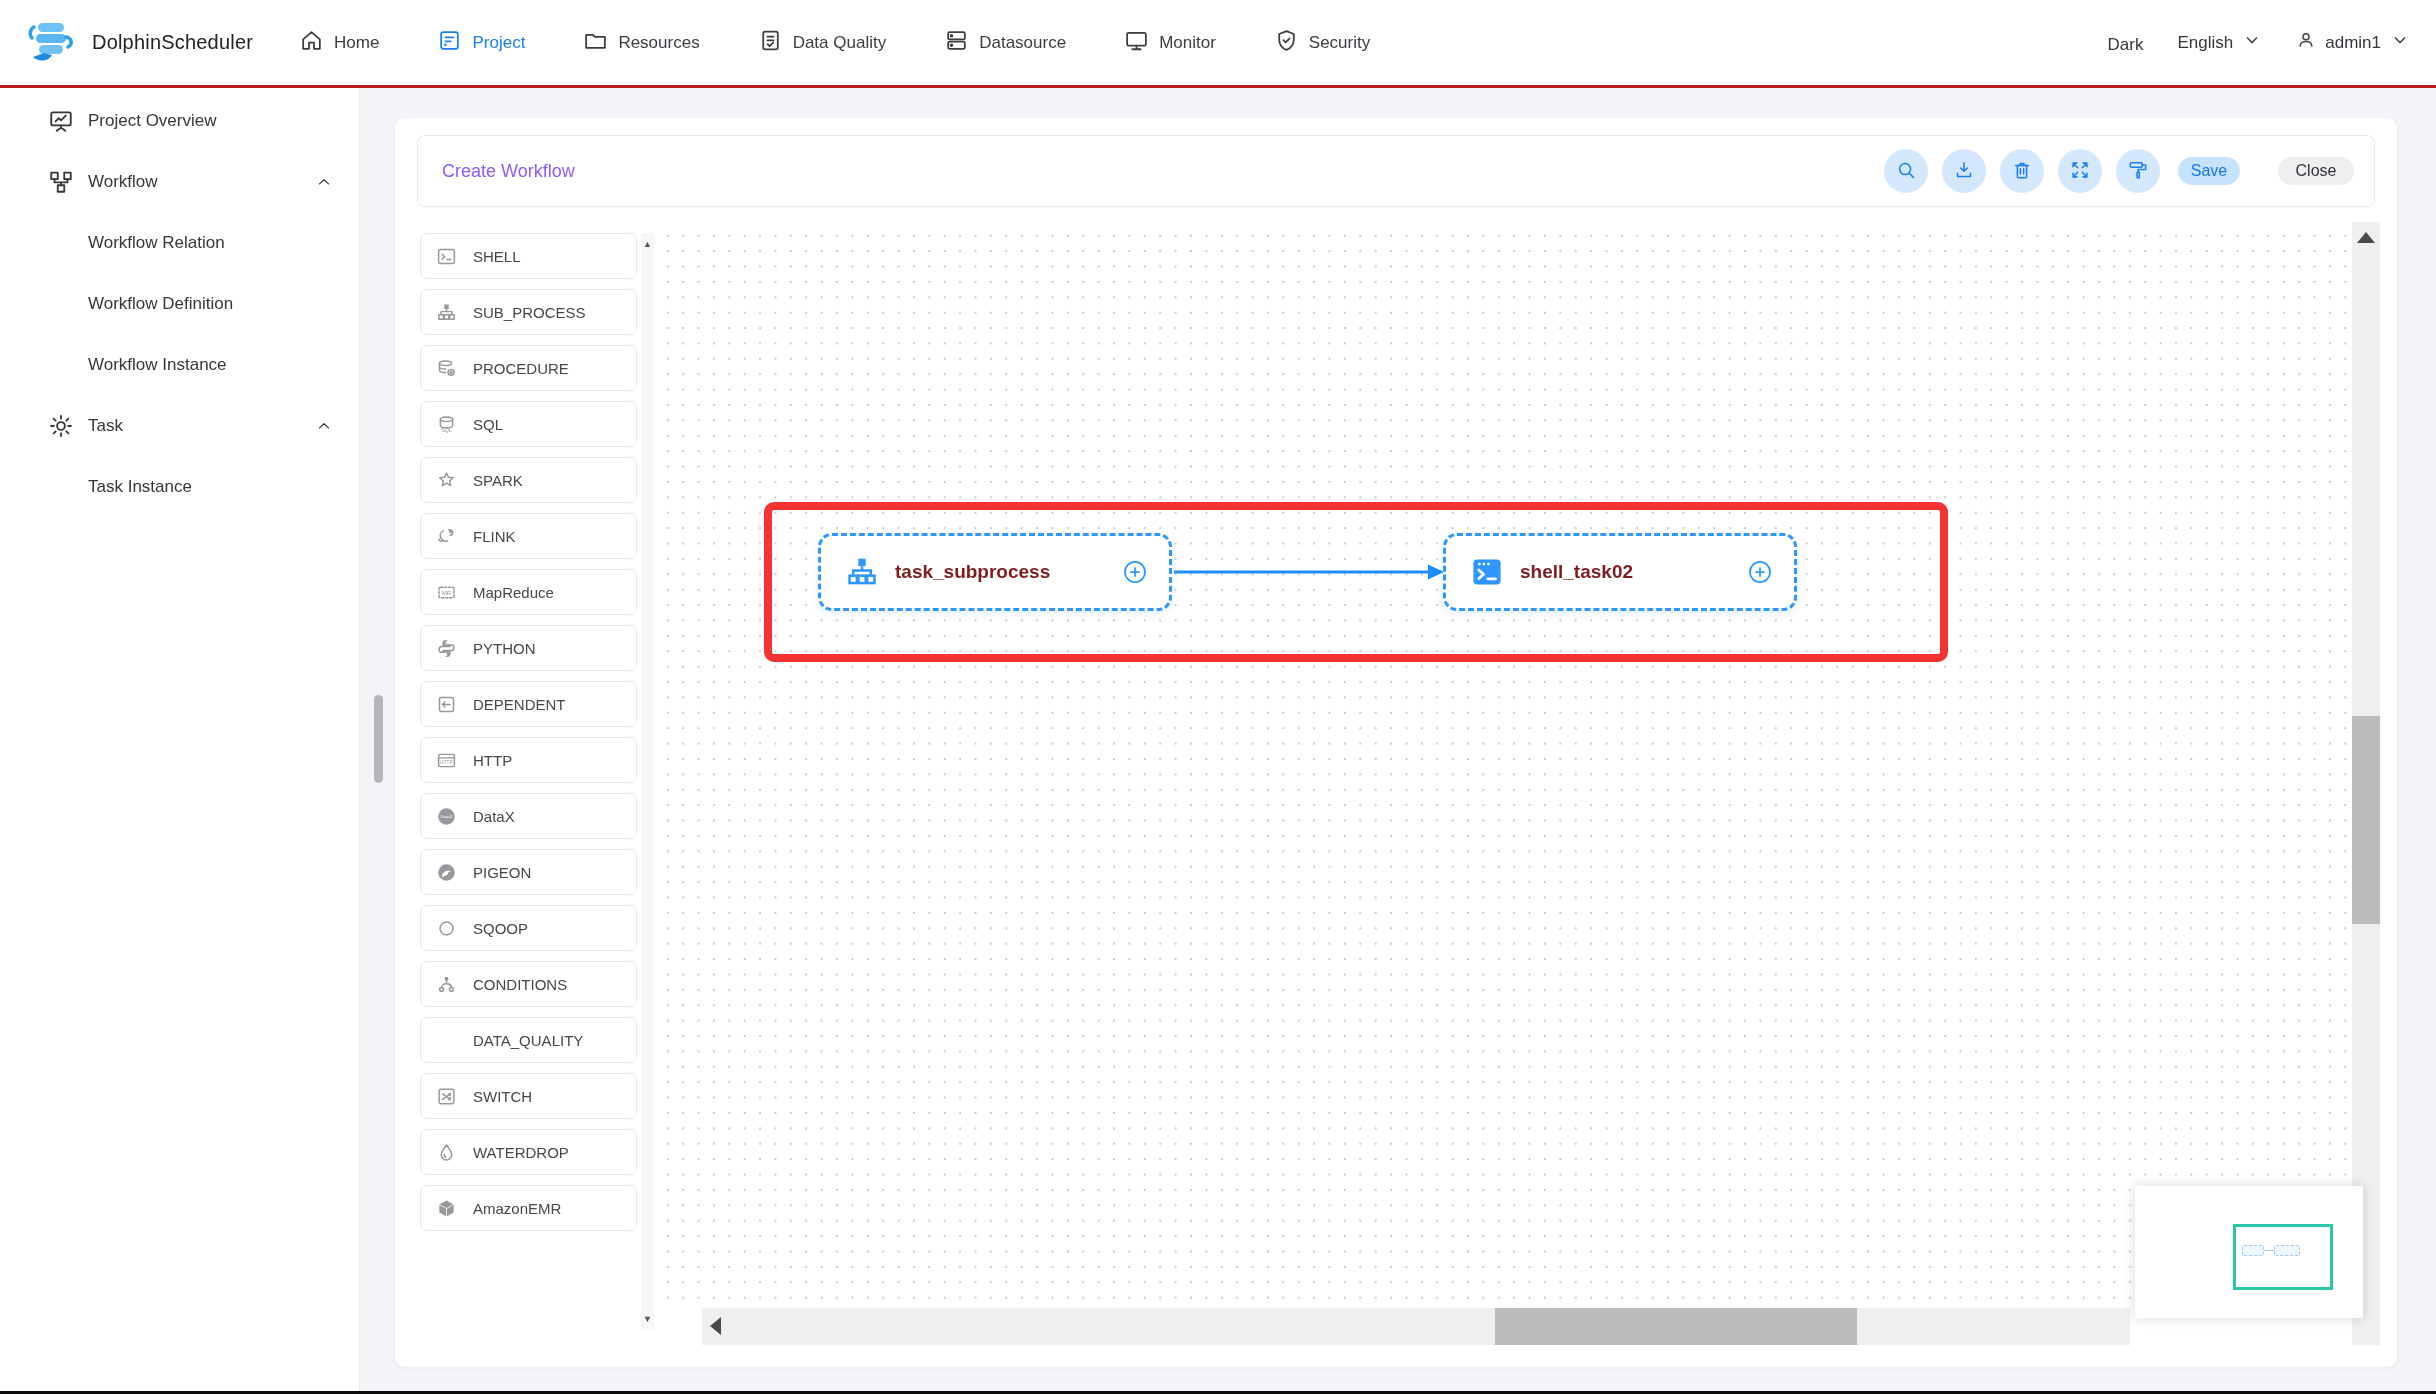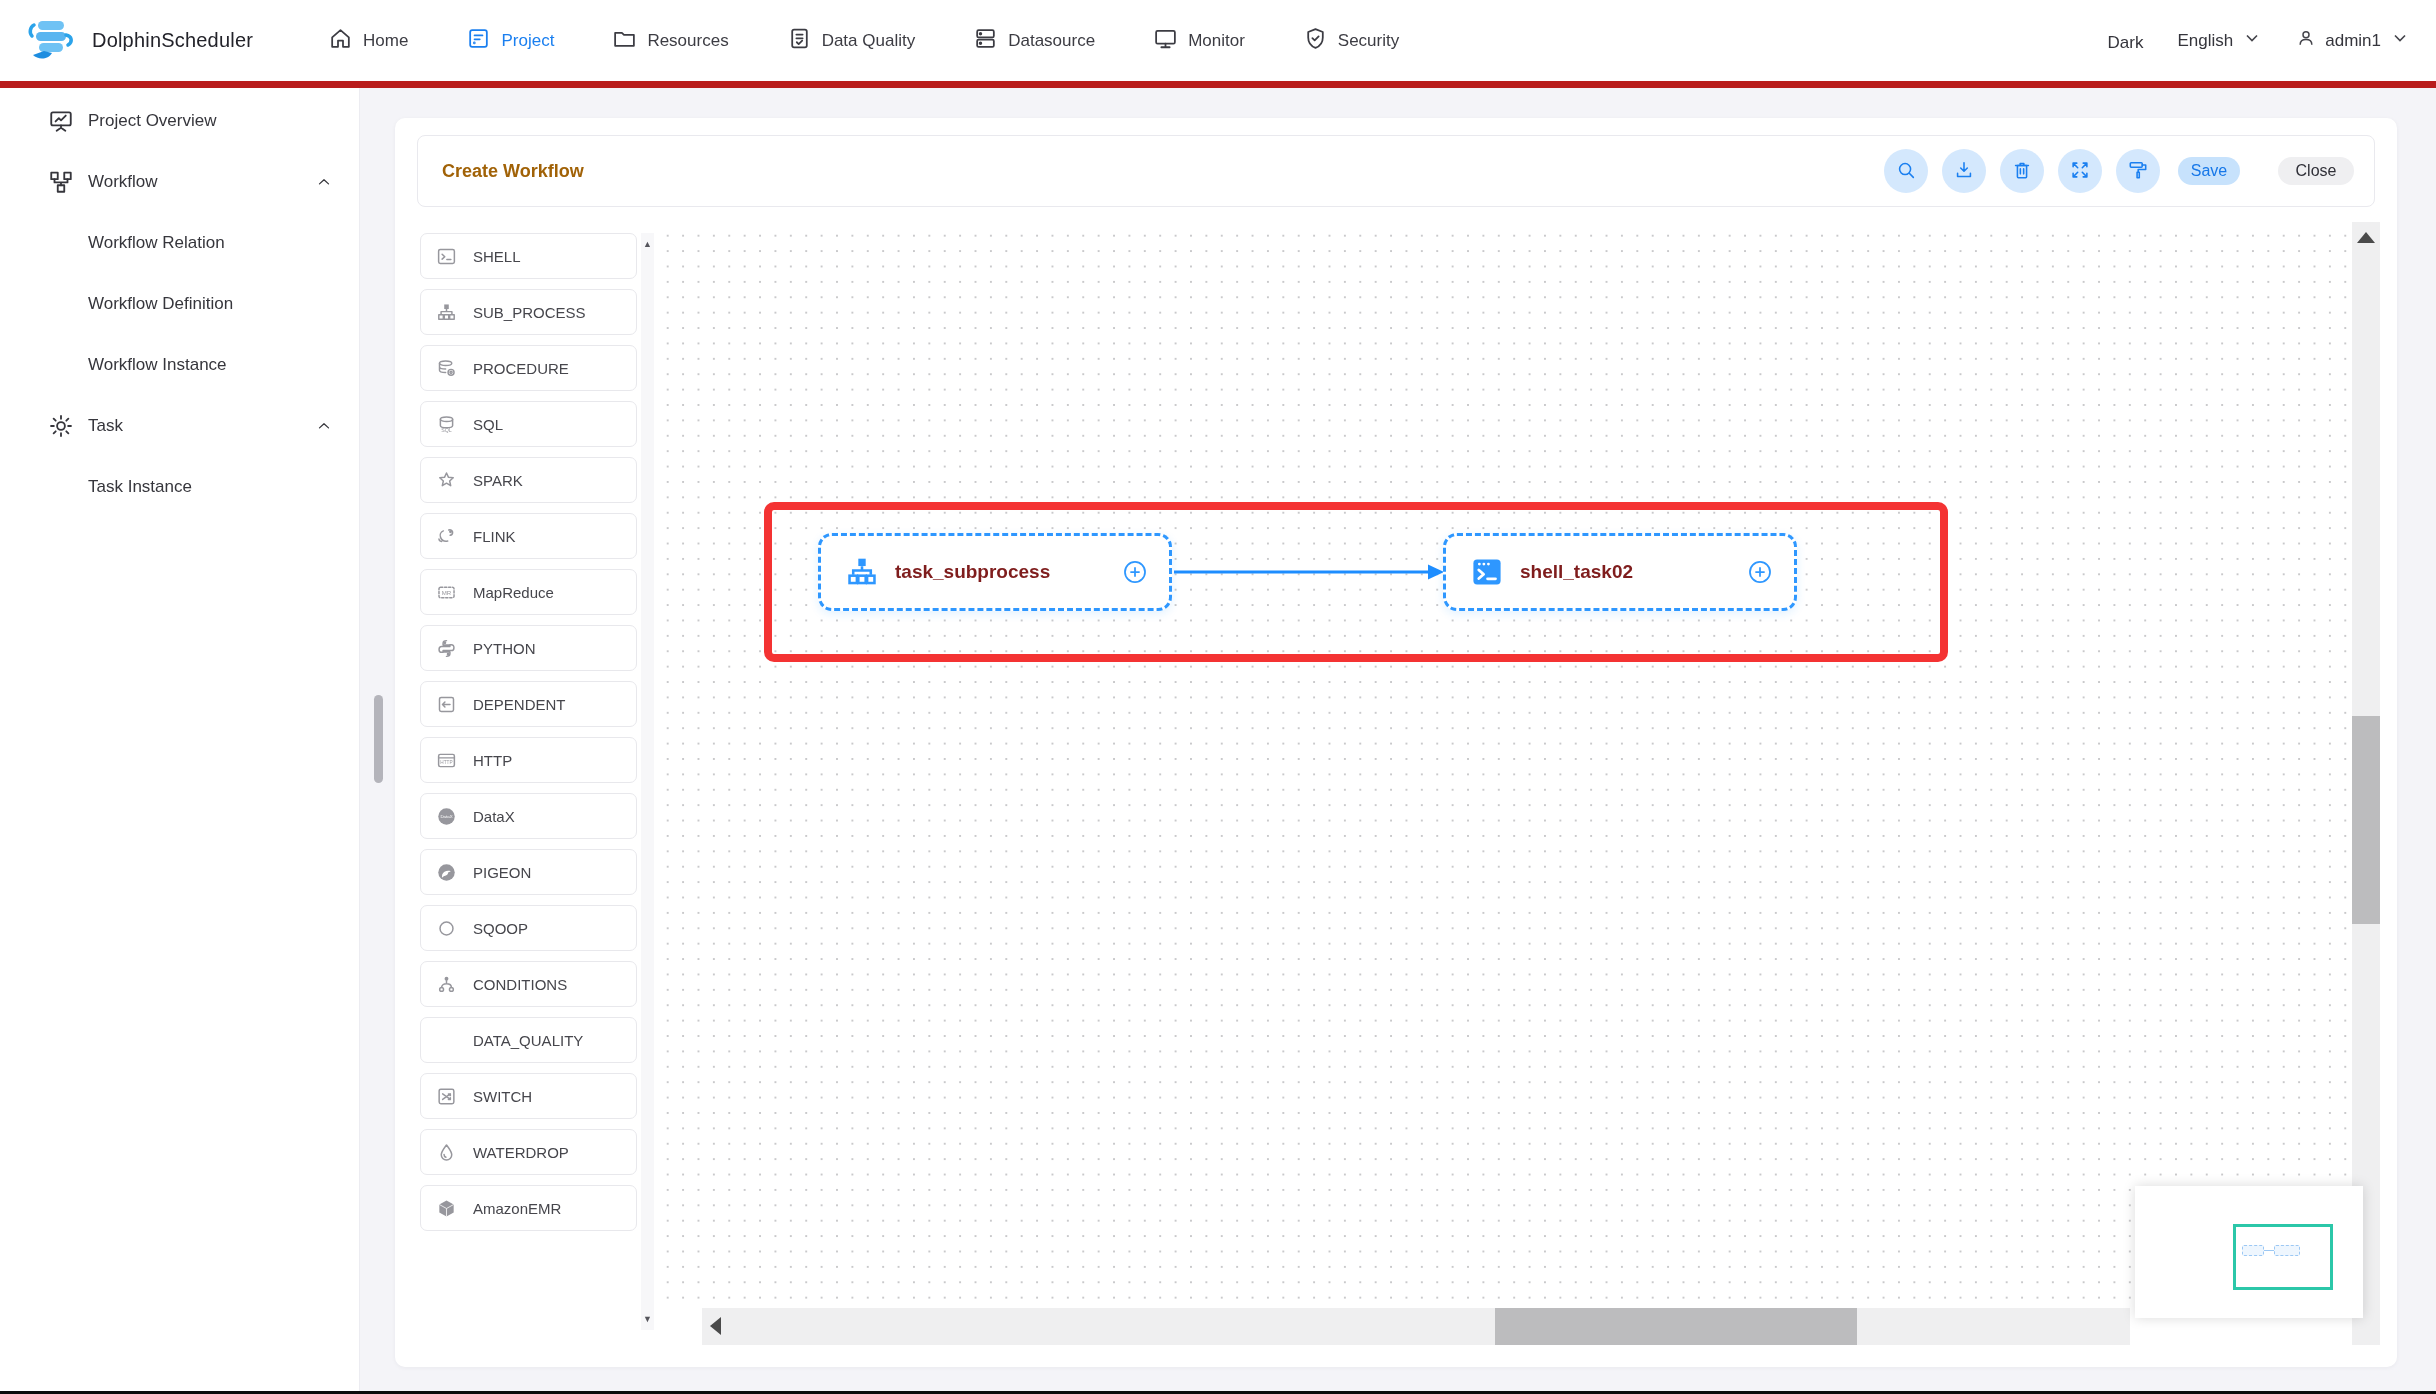--- a/index.html
+++ b/index.html
@@ -2,21 +2,21 @@
 <html><head>
 <meta charset="utf-8">
 <style>
   * { margin:0; padding:0; box-sizing:border-box; }
   html,body { width:2436px; height:1394px; }
   body { font-family:"Liberation Sans", sans-serif; background:#f4f4f8; position:relative; overflow:hidden; }
   #app { position:absolute; inset:0; }
 
   
   .navbar { position:absolute; left:0; top:0; width:2436px; height:88px; background:#fff;
-            border-bottom:7px solid #b91c1c; display:flex; align-items:center; padding:0 26px; z-index:30;gap:29px; }
+            border-bottom:3px solid #b91c1c; display:flex; align-items:center; padding:0 26px; z-index:30; }
   .brand { display:flex; align-items:center; gap:10px; }
   .brand-name { font-size:20px; color:#23232a; letter-spacing:.2px; }
   .nav-menu { display:flex; align-items:center; gap:58px; margin-left:46px; }
   .nav-item { display:flex; align-items:center; gap:10px; font-size:17px; color:#3c3c43; cursor:pointer; }
   .nav-item svg { width:25px; height:25px; }
   .nav-item.active { color:#1a7ff0; }
   .nav-right { margin-left:auto; display:flex; align-items:flex-end; gap:34px; font-size:17px; color:#35353c; }
   .nav-right .grp { display:flex; align-items:center; gap:9px; cursor:pointer; }
   .nav-right svg { width:20px; height:20px; }
 
@@ -32,21 +32,21 @@
   .side-item .chev { width:18px; height:18px; }
   .side-item .chev svg { width:18px; height:18px; }
   .sidebar-thumb { position:absolute; left:374px; top:695px; width:9px; height:88px; background:#b4b4bb; border-radius:5px; }
 
   
   .card { position:absolute; left:395px; top:118px; width:2002px; height:1249px; background:#fff;
           border-radius:10px; box-shadow:0 1px 4px rgba(30,30,60,.05); }
 
   .header-box { position:absolute; left:22px; top:17px; width:1958px; height:72px; border:1px solid #e9e9ee;
                 border-radius:8px; display:flex; align-items:center; padding:0 20px 0 24px; }
-  .page-title { font-size:18px; font-weight:bold; color:#a16207;text-align:right; }
+  .page-title { font-size:18px; font-weight:normal; color:#8b5cf6;text-align:right; }
   .toolbar { margin-left:auto; display:flex; align-items:center; }
   .tool-btn { width:44px; height:44px; border-radius:50%; background:#d4e8fd; color:#1a7ff0;
               display:flex; align-items:center; justify-content:center; margin-left:14px; cursor:pointer; border:none; }
   .tool-btn svg { width:22px; height:22px; }
   .pill { height:28px; border-radius:22px; border:none; font-size:16px; display:flex; align-items:center;
           justify-content:center; cursor:pointer; font-family:"Liberation Sans", sans-serif; }
   .pill.save { width:62px; margin-left:18px; background:#c7e2fc; color:#1677e8; }
   .pill.close { width:76px; margin-left:38px; background:#efeff1; color:#303038; }
 
   

